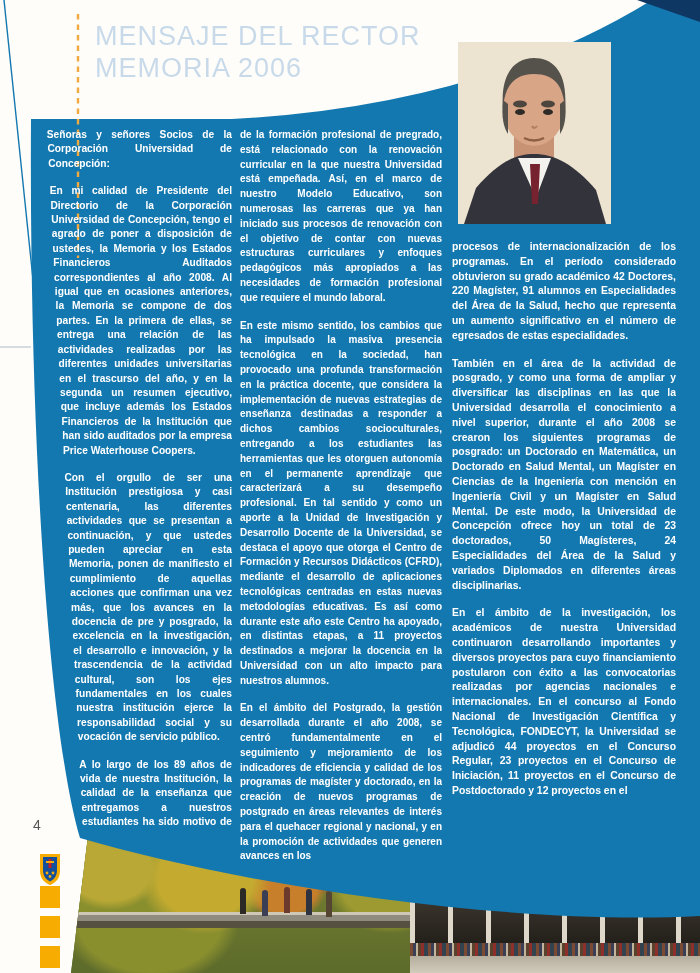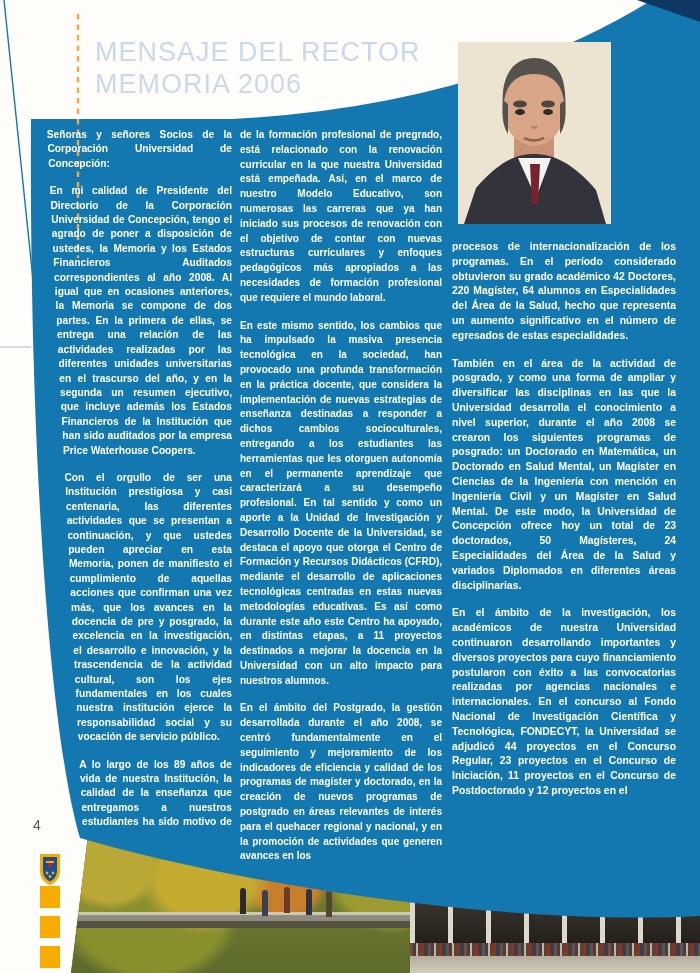--- a/index.html
+++ b/index.html
@@ -31,21 +31,21 @@
       repeating-linear-gradient(90deg,#ddd8ca 0 5px,rgba(0,0,0,0) 5px 38px),
       linear-gradient(#3a342c,#231f1a);}
   .crowd{position:absolute;left:0;top:73px;width:100%;height:13px;background:
       repeating-linear-gradient(90deg,#7a4a33 0 3px,#3a3f55 3px 6px,#c2b49a 6px 8px,#59422e 8px 11px,#8f2f2a 11px 14px,#33424f 14px 18px);}
   .pavement{position:absolute;left:0;top:86px;width:100%;height:17px;background:linear-gradient(#b5ad9c,#d2ccbd);}
   .redfacade{position:absolute;right:0;top:0;width:120px;height:20px;background:linear-gradient(#7e3b30,#9c5a42);}
 
   svg.deco{position:absolute;left:0;top:0;z-index:2;pointer-events:none;}
 
   
-  #title-block{position:absolute;left:95px;top:36px;z-index:3;color:#c8daea;
+  #title-block{position:absolute;left:95px;top:20px;z-index:3;color:#c8daea;
     font-size:27px;letter-spacing:1px;line-height:32px;font-weight:400;}
 
   
   #rector-photo{position:absolute;left:458px;top:42px;width:153px;height:182px;z-index:4;}
 
   
   .col{position:absolute;z-index:3;color:#ffffff;text-align:justify;font-weight:bold;}
   .col p{margin:0 0 13px 0;}
   #col1{left:46px;top:128px;width:186px;height:700px;font-size:10.2px;line-height:14.4px;overflow:hidden;}
   #col1 .slant{float:left;width:36px;height:698px;shape-outside:polygon(0 0,36px 698px,0 698px);}
@@ -115,21 +115,21 @@
   <p>A lo largo de los 89 años de vida de nuestra Institución, la calidad de la enseñanza que entregamos a nuestros estudiantes ha sido motivo de preocupación permanente de nuestra parte. Por ello, uno de los temas importantes desarrollados durante el año 2008 en el área</p>
 </div>
 
 <div class="col" id="col2">
   <p>de la formación profesional de pregrado, está relacionado con la renovación curricular en la que nuestra Universidad está empeñada. Así, en el marco de nuestro Modelo Educativo, son numerosas las carreras que ya han iniciado sus procesos de renovación con el objetivo de contar con nuevas estructuras curriculares y enfoques pedagógicos más apropiados a las necesidades de formación profesional que requiere el mundo laboral.</p>
   <p>En este mismo sentido, los cambios que ha impulsado la masiva presencia tecnológica en la sociedad, han provocado una profunda transformación en la práctica docente, que considera la implementación de nuevas estrategias de enseñanza destinadas a responder a dichos cambios socioculturales, entregando a los estudiantes las herramientas que les otorguen autonomía en el permanente aprendizaje que caracterizará a su desempeño profesional. En tal sentido y como un aporte a la Unidad de Investigación y Desarrollo Docente de la Universidad, se destaca el apoyo que otorga el Centro de Formación y Recursos Didácticos (CFRD), mediante el desarrollo de aplicaciones tecnológicas centradas en estas nuevas metodologías educativas. Es así como durante este año este Centro ha apoyado, en distintas etapas, a 11 proyectos destinados a mejorar la docencia en la Universidad con un alto impacto para nuestros alumnos.</p>
   <p>En el ámbito del Postgrado, la gestión desarrollada durante el año 2008, se centró fundamentalmente en el seguimiento y mejoramiento de los indicadores de eficiencia y calidad de los programas de magíster y doctorado, en la creación de nuevos programas de postgrado en áreas relevantes de interés para el quehacer regional y nacional, y en la promoción de actividades que generen avances en los</p>
 </div>
 
 <div class="col" id="col3">
-  <p>procesos de internacionalización de los programas. En el período considerado obtuvieron su grado académico 42 Doctores, 220 Magíster, 64 alumnos en Especialidades del Área de la Salud, hecho que representa un aumento significativo en el número de egresados de estas especialidades.</p>
+  <p>procesos de internacionalización de los programas. En el período considerado obtuvieron su grado académico 42 Doctores, 220 Magíster, 91 alumnos en Especialidades del Área de la Salud, hecho que representa un aumento significativo en el número de egresados de estas especialidades.</p>
   <p>También en el área de la actividad de posgrado, y como una forma de ampliar y diversificar las disciplinas en las que la Universidad desarrolla el conocimiento a nivel superior, durante el año 2008 se crearon los siguientes programas de posgrado: un Doctorado en Matemática, un Doctorado en Salud Mental, un Magíster en Ciencias de la Ingeniería con mención en Ingeniería Civil y un Magíster en Salud Mental. De este modo, la Universidad de Concepción ofrece hoy un total de 23 doctorados, 50 Magísteres, 24 Especialidades del Área de la Salud y variados Diplomados en diferentes áreas disciplinarias.</p>
   <p>En el ámbito de la investigación, los académicos de nuestra Universidad continuaron desarrollando importantes y diversos proyectos para cuyo financiamiento postularon con éxito a las convocatorias realizadas por agencias nacionales e internacionales. En el concurso al Fondo Nacional de Investigación Científica y Tecnológica, FONDECYT, la Universidad se adjudicó 44 proyectos en el Concurso Regular, 23 proyectos en el Concurso de Iniciación, 11 proyectos en el Concurso de Postdoctorado y 12 proyectos en el</p>
 </div>
 
 <div id="page-number">4</div>
 
 <div id="shield">
   <svg width="22" height="33" viewBox="0 0 22 33">
     <path d="M1,1 L21,1 L21,18 C21,26 16,30 11,32 C6,30 1,26 1,18 Z" fill="#f6ac00"></path>
     <path d="M4,4 L18,4 L18,17 C18,24 14,27 11,28.5 C8,27 4,24 4,17 Z" fill="#134f9a"></path>

